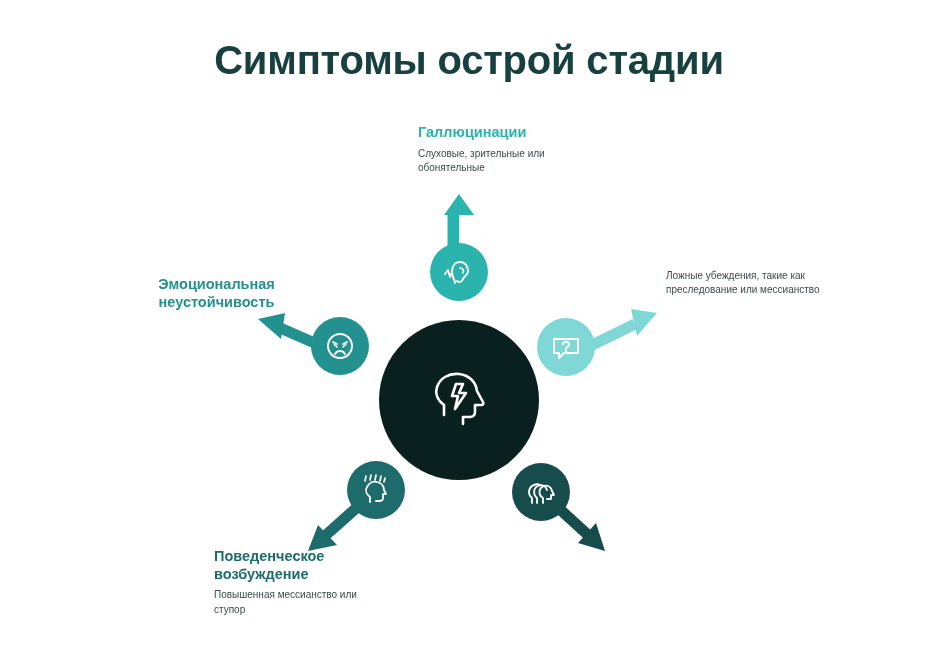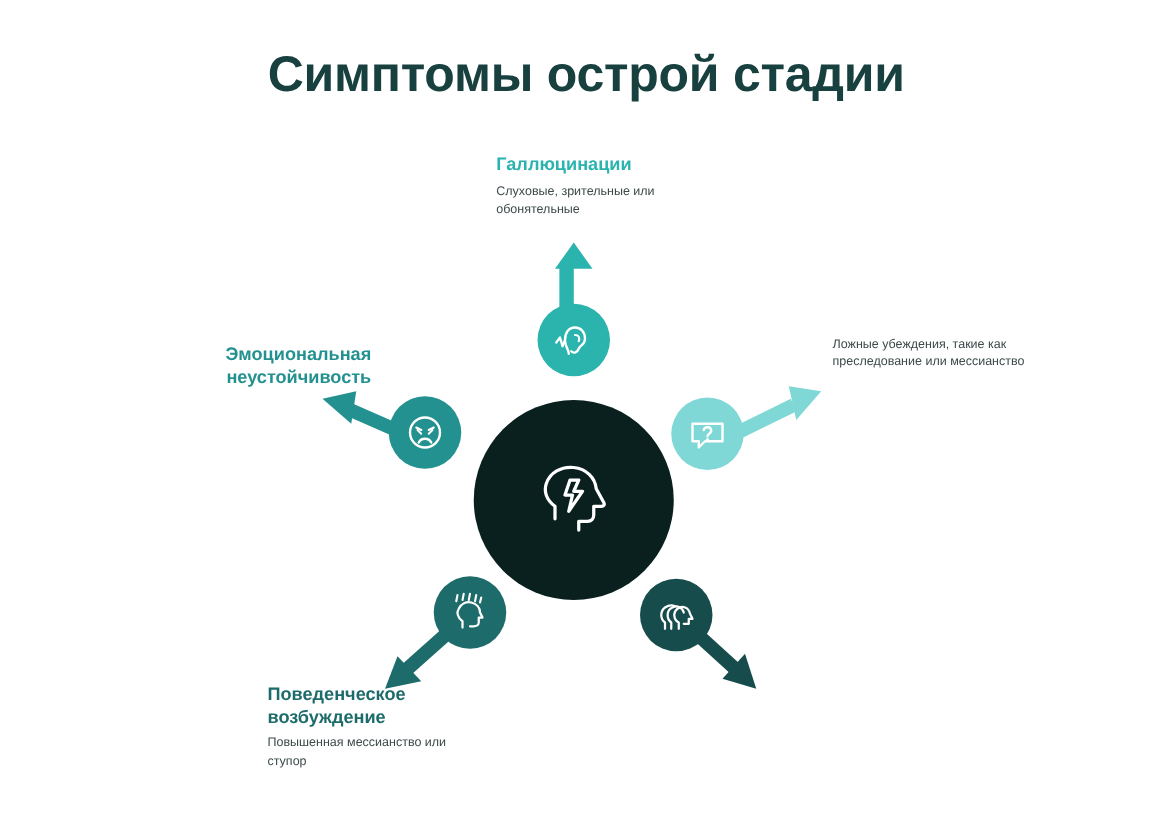--- a/index.html
+++ b/index.html
@@ -60,22 +60,22 @@
   svg.icon { display: block; }
 
   .arrow-layer {
     position: absolute; left: 0; top: 0;
     width: 938px; height: 665px;
     z-index: 2;
     pointer-events: none;
   }
 
   
-  .n-hallu  { left: 397px; top: 124px; width: 170px; }
-  .n-emo    { left: 162px; top: 276px; width: 135px; text-align: right; }
+  .n-hallu  { left: 418px; top: 124px; width: 170px; }
+  .n-emo    { left: 149px; top: 276px; width: 135px; text-align: center; }
   .n-delu   { left: 666px; top: 269px; width: 160px; }
   .n-behav  { left: 214px; top: 548px; width: 150px; }
   .n-disorg { left: 601px; top: 548px; width: 160px; }
 
   .h-teal   { color: #2BB3AE; }
   .h-emo    { color: #23918F; }
   .h-cyan   { color: #7FD8D6; }
   .h-behav  { color: #1D6B6A; }
   .h-disorg { color: #174C4C; }
 </style>

